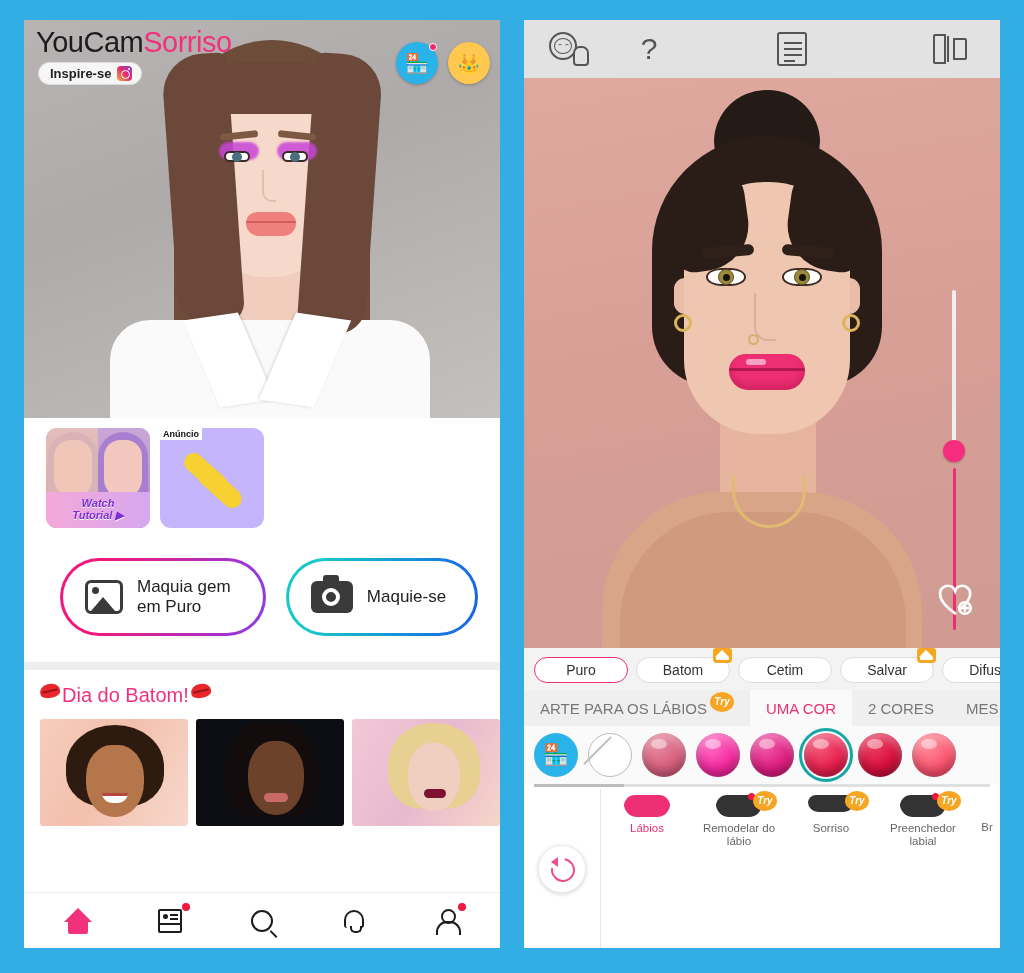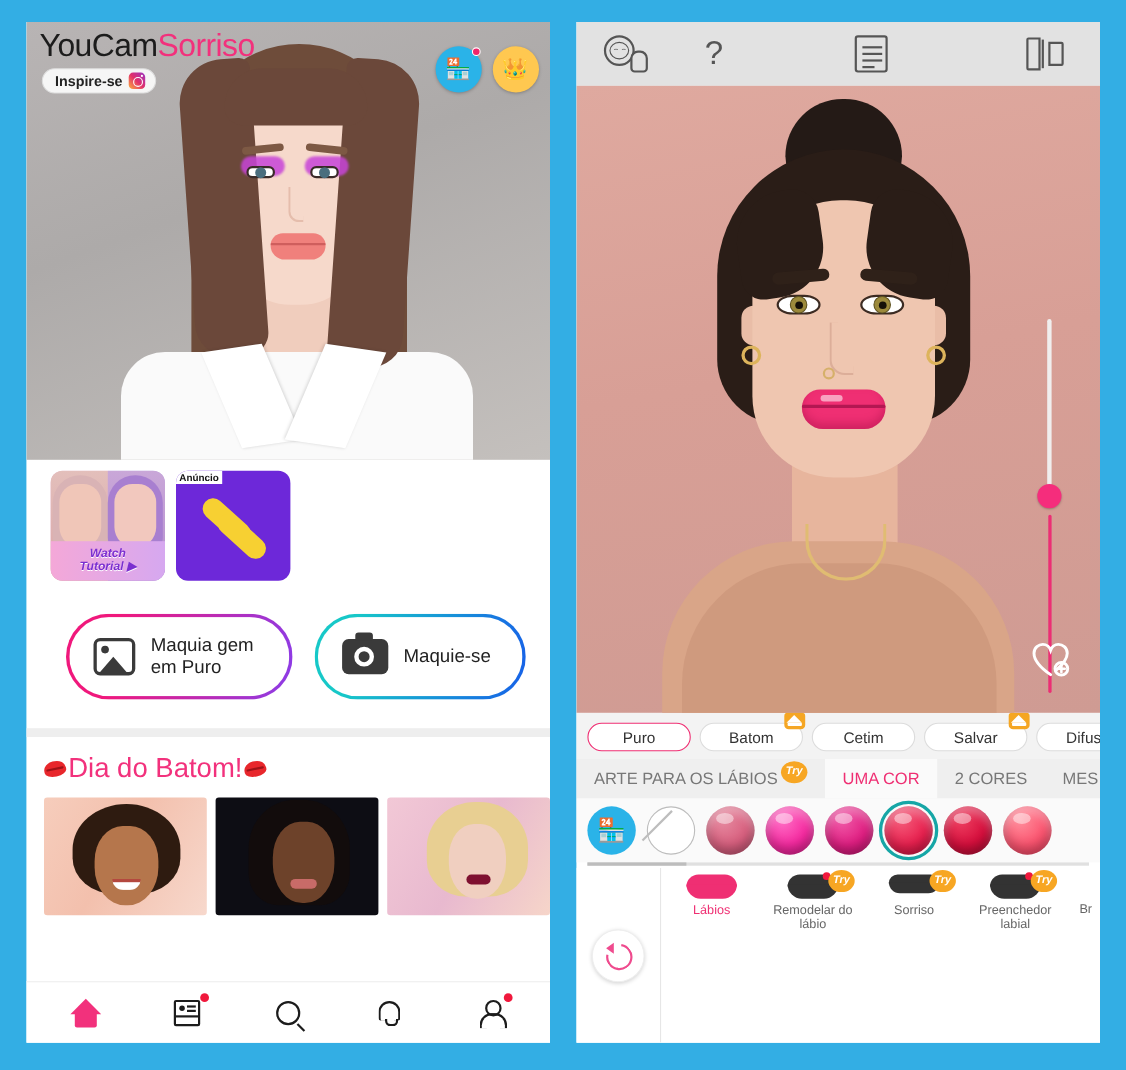--- a/index.html
+++ b/index.html
@@ -112,21 +112,21 @@
   .tut-facer { left:58px; background:#f2c8be; }
   .tut-hairl { position:absolute; left:2px; top:4px; width:50px; height:70px;
     background:#d9b3b5; border-radius:26px 26px 14px 14px; }
   .tut-hairr { position:absolute; left:52px; top:4px; width:50px; height:70px;
     background:#a87fd0; border-radius:26px 26px 14px 14px; }
   .tut-banner { position:absolute; left:0; bottom:0; width:104px; height:36px;
     background:linear-gradient(90deg,#f4a8d8,#d6a8f0);
     display:flex; flex-direction:column; align-items:center; justify-content:center; }
   .tut-banner span { font-size:11px; font-weight:bold; font-style:italic;
     color:#7b2fd0; line-height:1.05; text-shadow:0 1px 0 #fff; }
-  .card.ad-black { background:#6d28d9; }
+  .card.ad-black { background:#c4b5fd; }
   .ad-tag { position:absolute; left:0; top:0; font-size:9px; background:#fff;
     color:#111; padding:1px 3px; font-weight:700; z-index:3; }
   .yellow-pill { position:absolute; width:52px; height:19px; border-radius:10px;
     background:#f7d032; }
   .yp1 { left:20px; top:36px; transform:rotate(42deg); }
   .yp2 { left:34px; top:50px; transform:rotate(42deg); }
   .card.grey { background:#f0f0f0; display:flex; flex-direction:column;
     align-items:center; justify-content:center; gap:4px; }
   .card.grey .lbl { font-size:12px; color:#444; text-align:center; line-height:1.15; }
   .face-icon { width:40px; height:40px; position:relative; }
@@ -170,21 +170,21 @@
   .ic-cam { width:42px; height:32px; background:#3a3a3a; border-radius:6px;
     position:relative; flex:0 0 auto; }
   .ic-cam::before { content:""; position:absolute; left:11px; top:7px; width:18px;
     height:18px; border:4px solid #fff; border-radius:50%; box-sizing:border-box; }
   .ic-cam::after { content:""; position:absolute; left:12px; top:-6px; width:16px;
     height:7px; background:#3a3a3a; border-radius:3px 3px 0 0; }
 
   .divider { height:8px; background:#eee; flex:0 0 auto; }
 
   .batom { padding:14px 0 0 16px; flex:1 1 auto; overflow:hidden; }
-  .batom-title { display:flex; align-items:center; gap:2px; font-size:25px;
+  .batom-title { display:flex; align-items:flex-start; gap:2px; font-size:20px;
     color:#f2317c; font-weight:400; }
   .lips-emoji { width:20px; height:14px; position:relative; display:inline-block; }
   .lips-emoji::before { content:""; position:absolute; inset:0; background:#e8272c;
     border-radius:50% 50% 55% 55%/60% 60% 40% 40%; transform:rotate(-12deg); }
   .lips-emoji::after { content:""; position:absolute; left:2px; top:6px; width:16px;
     height:2px; background:#9e1318; border-radius:2px; transform:rotate(-12deg); }
   .batom-row { display:flex; gap:8px; margin-top:12px; }
   .bthumb { width:148px; height:107px; border-radius:3px; position:relative;
     overflow:hidden; flex:0 0 auto; }
   .bt1 { background:linear-gradient(120deg,#f6cdbc 0%,#f3c0ad 45%,#f7d8cc 100%); }

